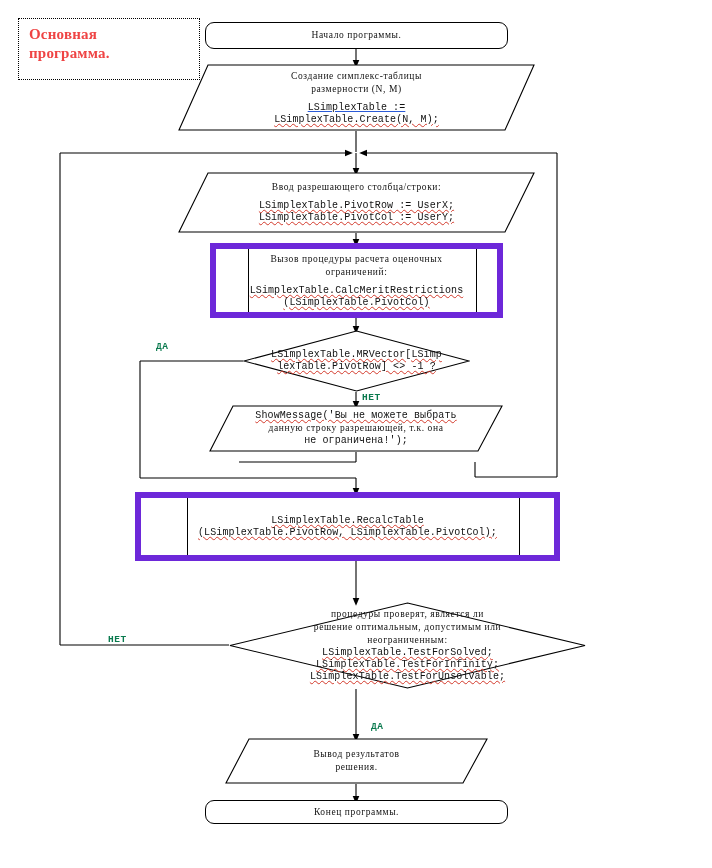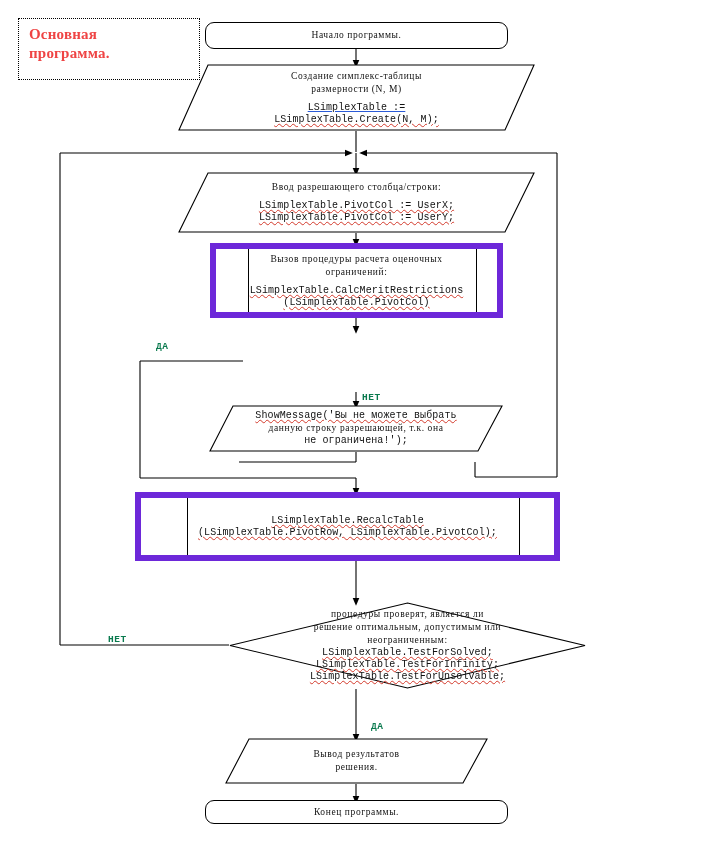--- a/index.html
+++ b/index.html
@@ -146,37 +146,46 @@
     </div>
   </div>
 
   <div class="node para" style="left:178px;top:172px;width:357px;height:61px;">
     <svg width="357" height="61">
       <polygon points="30,1 356,1 327,60 1,60" fill="#fff" stroke="#000" stroke-width="1.1"></polygon>
     </svg>
     <div class="inner">
       <div class="ru">Ввод разрешающего столбца/строки:</div>
       <div class="gap"></div>
-      <div class="code sq">LSimplexTable.PivotCol := UserX;</div>
+      <div class="code sq">LSimplexTable.PivotRow := UserX;</div>
       <div class="code sq">LSimplexTable.PivotCol := UserY;</div>
     </div>
   </div>
 
   <div class="node process predef" style="left:210px;top:243px;width:293px;height:75px;">
     <div class="bar" style="left:32px;"></div>
     <div class="bar" style="left:260px;"></div>
     <div class="inner">
       <div class="ru">Вызов процедуры расчета оценочных</div>
       <div class="ru">ограничений:</div>
       <div class="gap"></div>
       <div class="code sq">LSimplexTable.CalcMeritRestrictions</div>
       <div class="code sq">(LSimplexTable.PivotCol)</div>
     </div>
   </div>
 
+  <div class="node diamond" style="left:243px;top:330px;width:227px;height:62px;">
+    <svg width="227" height="62">
+      <polygon points="113.5,1 226,31 113.5,61 1,31" fill="#fff" stroke="#000" stroke-width="1.1"></polygon>
+    </svg>
+    <div class="inner">
+      <div class="code sq">LSimplexTable.MRVector[LSimp</div>
+      <div class="code sq">lexTable.PivotRow]  &lt;&gt; -1 ?</div>
+    </div>
+  </div>
   <div class="branch-label" style="left:156px;top:341px;">ДА</div>
   <div class="branch-label" style="left:362px;top:392px;">НЕТ</div>
 
   <div class="node para" style="left:209px;top:405px;width:294px;height:47px;">
     <svg width="294" height="47">
       <polygon points="24,1 293,1 269,46 1,46" fill="#fff" stroke="#000" stroke-width="1.1"></polygon>
     </svg>
     <div class="inner">
       <div class="code sq">ShowMessage('Вы не можете выбрать</div>
       <div class="ru">данную строку разрешающей, т.к. она</div>

